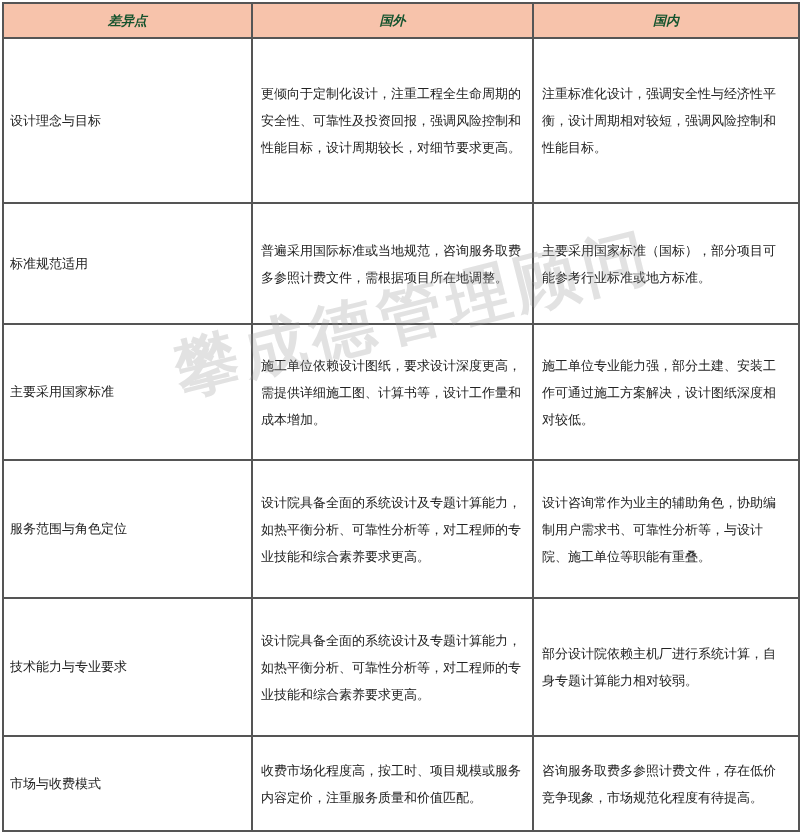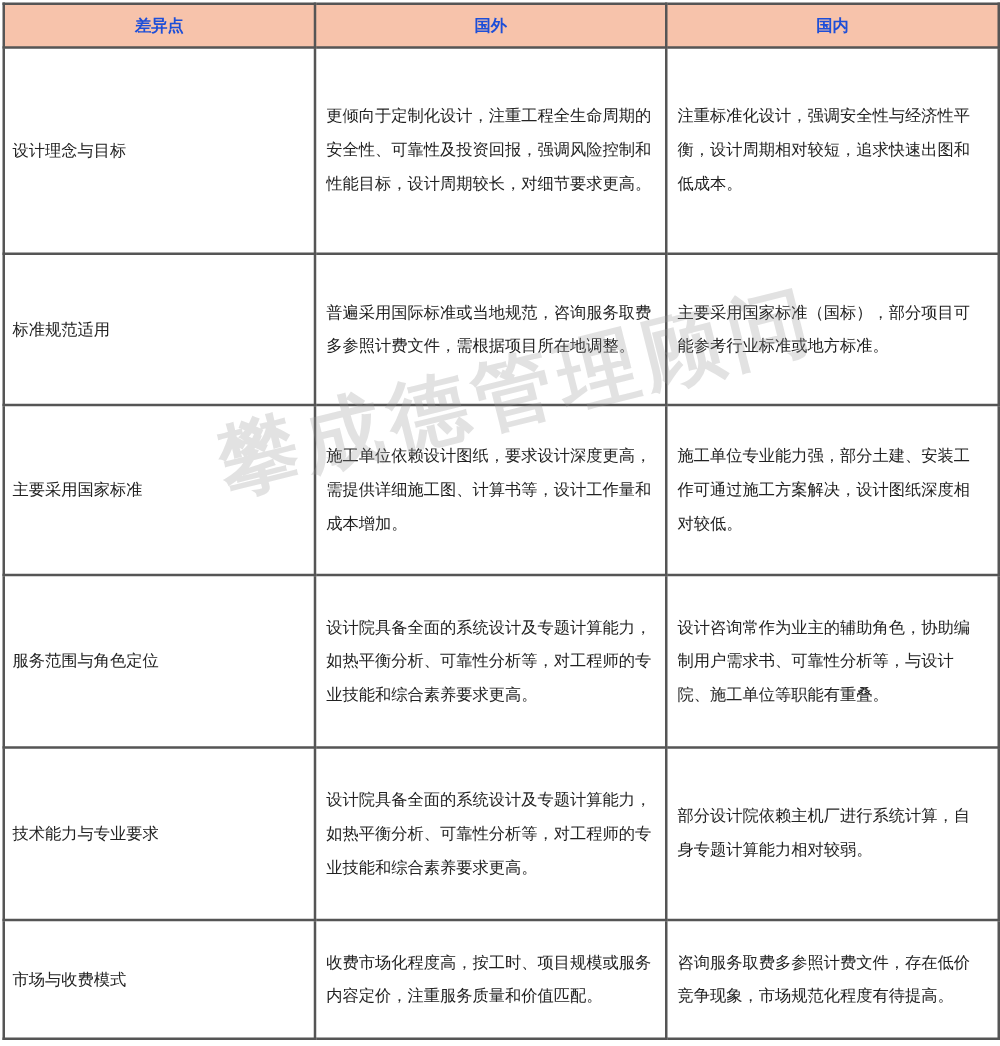--- a/index.html
+++ b/index.html
@@ -26,22 +26,23 @@
     table.cmp th, table.cmp td {
       border: 2px solid #555555;
       font-size: 13px;
       vertical-align: middle;
     }
     table.cmp th {
       background: #f7c3ab;
       height: 33px;
       font-weight: bold;
       text-align: center;
-      color: #1d4ed8;
+      color: #14532d;
       padding: 0;
+      font-style: italic;
     }
     col.c1 { width: 249px; }
     col.c2 { width: 281px; }
     col.c3 { width: 266px; }
     td.aspect {
       text-align: left;
       padding: 0 6px;
     }
     td.txt {
       text-align: left;
@@ -82,21 +83,21 @@
     <tr>
       <th>差异点</th>
       <th>国外</th>
       <th>国内</th>
     </tr>
   </thead>
   <tbody>
     <tr class="r1">
       <td class="aspect">设计理念与目标</td>
       <td class="txt">更倾向于定制化设计，注重工程全生命周期的安全性、可靠性及投资回报，强调风险控制和性能目标，设计周期较长，对细节要求更高。</td>
-      <td class="txt">注重标准化设计，强调安全性与经济性平衡，设计周期相对较短，追求快速出图和低成本。</td>
+      <td class="txt">注重标准化设计，强调安全性与经济性平衡，设计周期相对较短，强调风险控制和性能目标。</td>
     </tr>
     <tr class="r2">
       <td class="aspect">标准规范适用</td>
       <td class="txt">普遍采用国际标准或当地规范，咨询服务取费多参照计费文件，需根据项目所在地调整。</td>
       <td class="txt">主要采用国家标准（国标），部分项目可能参考行业标准或地方标准。</td>
     </tr>
     <tr class="r3">
       <td class="aspect">主要采用国家标准</td>
       <td class="txt">施工单位依赖设计图纸，要求设计深度更高，需提供详细施工图、计算书等，设计工作量和成本增加。</td>
       <td class="txt">施工单位专业能力强，部分土建、安装工作可通过施工方案解决，设计图纸深度相对较低。</td>

